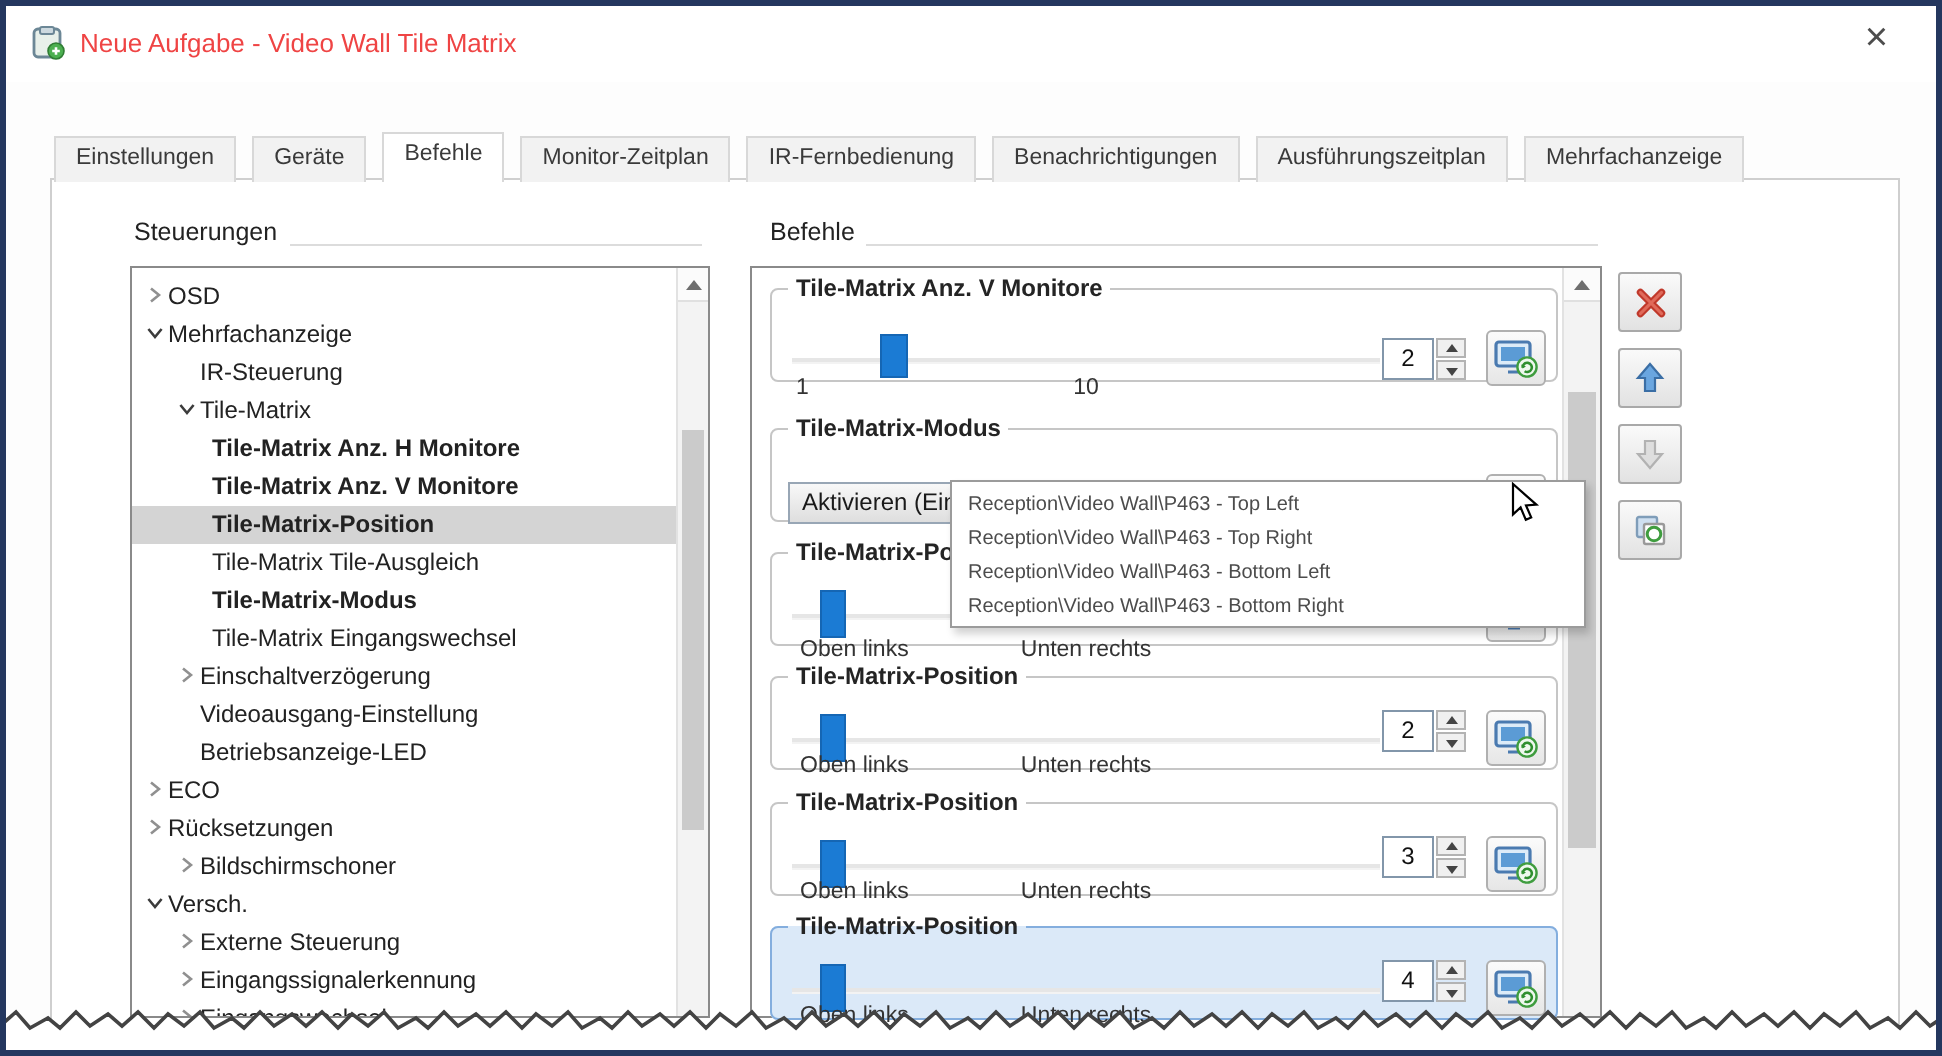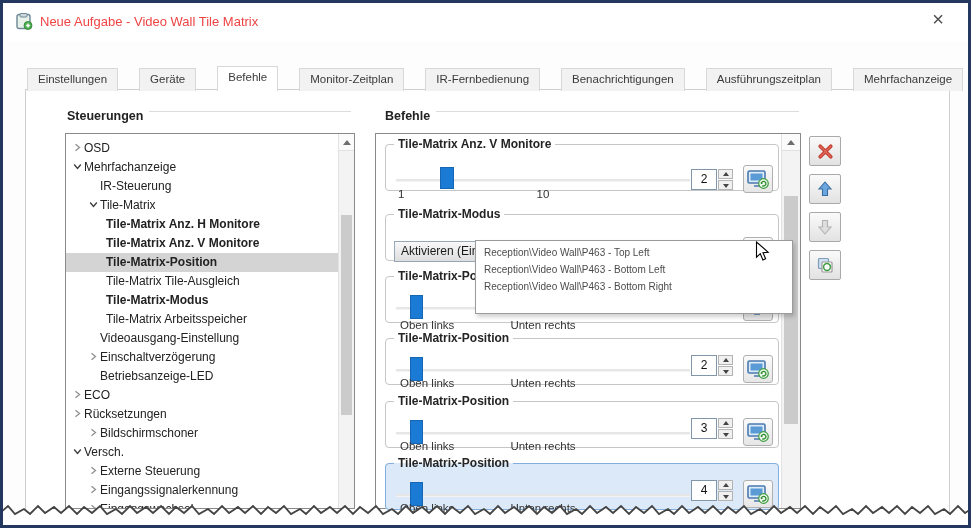--- a/index.html
+++ b/index.html
@@ -5,30 +5,30 @@
   html,body{margin:0;padding:0;background:#ffffff;}
   .window{position:relative;width:971px;height:528px;box-sizing:border-box;
           border:3px solid #24375f;background:#fdfdfd;overflow:hidden;
           font-family:"Liberation Sans",sans-serif;}
   
   .titlebar{position:absolute;left:0;top:0;right:0;height:38px;background:#ffffff;}
   .app-icon{position:absolute;left:13px;top:10px;}
   .wtitle{position:absolute;left:37px;top:11px;font-size:13px;color:#ef4444;}
   .closebtn{position:absolute;right:24px;top:6px;font-size:20px;color:#4d4d4d;line-height:20px;cursor:default;}
   
-  .tabbar{position:absolute;left:24px;top:63px;display:flex;gap:21px;z-index:3;}
+  .tabbar{position:absolute;left:24px;top:63px;display:flex;gap:8px;z-index:3;}
   .tab{box-sizing:border-box;height:23px;margin-top:2px;padding:4px 10px 0 10px;font-size:11.5px;color:#3a3a3a;
        background:#f2f2f2;border:1px solid #d8d8d8;border-bottom:none;white-space:nowrap;}
   .tab.active{height:25px;margin-top:0;background:#ffffff;z-index:4;position:relative;}
   
   .content{position:absolute;left:22px;top:86px;width:925px;height:441px;background:#ffffff;
            border:1px solid #cfcfcf;z-index:2;box-sizing:border-box;}
   
-  .phead{position:absolute;z-index:4;display:flex;align-items:flex-start;gap:6px;
-         font-size:12.5px;font-weight:bold;color:#222222;}
+  .phead{position:absolute;z-index:4;display:flex;align-items:flex-end;gap:6px;
+         font-size:12.5px;font-weight:normal;color:#222222;}
   .phead .hline{flex:1;height:1px;background:#dcdcdc;margin-top:2px;}
   .phead.lft{left:64px;top:106px;width:284px;}
   .phead.rgt{left:382px;top:106px;width:414px;}
   
   .tree{position:absolute;left:62px;top:130px;width:290px;height:376px;box-sizing:border-box;
         border:1px solid #8a8a8a;background:#ffffff;z-index:4;overflow:hidden;padding-top:5px;}
   .trow{position:relative;height:19px;line-height:19px;font-size:12px;color:#222;white-space:nowrap;}
   .trow.sel{background:#d4d4d4;}
   .trow.b .tlabel{font-weight:bold;}
   .trow .chev{display:inline-block;width:14px;text-align:center;vertical-align:middle;}
@@ -145,25 +145,25 @@
           </svg></span><span class="tlabel">Mehrfachanzeige</span></div>
     <div class="trow lv1 noarrow"><span class="tlabel">IR-Steuerung</span></div>
     <div class="trow lv1"><span class="chev"><svg width="9" height="9" viewBox="0 0 9 9">
             <path d="M1.2 2.5 L4.5 6.5 L7.8 2.5" fill="none" stroke="#3c3c3c" stroke-width="1.3"></path>
           </svg></span><span class="tlabel">Tile-Matrix</span></div>
     <div class="trow lv2 b"><span class="tlabel">Tile-Matrix Anz. H Monitore</span></div>
     <div class="trow lv2 b"><span class="tlabel">Tile-Matrix Anz. V Monitore</span></div>
     <div class="trow lv2 b sel"><span class="tlabel">Tile-Matrix-Position</span></div>
     <div class="trow lv2"><span class="tlabel">Tile-Matrix Tile-Ausgleich</span></div>
     <div class="trow lv2 b"><span class="tlabel">Tile-Matrix-Modus</span></div>
-    <div class="trow lv2"><span class="tlabel">Tile-Matrix Arbeitsspeicher</span></div>
+    <div class="trow lv2"><span class="tlabel">Tile-Matrix Eingangswechsel</span></div>
+    <div class="trow lv1"><span class="chev"><svg width="9" height="9" viewBox="0 0 9 9">
+            <path d="M2.5 1.2 L6.5 4.5 L2.5 7.8" fill="none" stroke="#909090" stroke-width="1.3"></path>
+          </svg></span><span class="tlabel">Einschaltverzögerung</span></div>
     <div class="trow lv1 noarrow"><span class="tlabel">Videoausgang-Einstellung</span></div>
-    <div class="trow lv1"><span class="chev"><svg width="9" height="9" viewBox="0 0 9 9">
-            <path d="M2.5 1.2 L6.5 4.5 L2.5 7.8" fill="none" stroke="#909090" stroke-width="1.3"></path>
-          </svg></span><span class="tlabel">Einschaltverzögerung</span></div>
     <div class="trow lv1 noarrow"><span class="tlabel">Betriebsanzeige-LED</span></div>
     <div class="trow lv0"><span class="chev"><svg width="9" height="9" viewBox="0 0 9 9">
             <path d="M2.5 1.2 L6.5 4.5 L2.5 7.8" fill="none" stroke="#909090" stroke-width="1.3"></path>
           </svg></span><span class="tlabel">ECO</span></div>
     <div class="trow lv0"><span class="chev"><svg width="9" height="9" viewBox="0 0 9 9">
             <path d="M2.5 1.2 L6.5 4.5 L2.5 7.8" fill="none" stroke="#909090" stroke-width="1.3"></path>
           </svg></span><span class="tlabel">Rücksetzungen</span></div>
     <div class="trow lv1"><span class="chev"><svg width="9" height="9" viewBox="0 0 9 9">
             <path d="M2.5 1.2 L6.5 4.5 L2.5 7.8" fill="none" stroke="#909090" stroke-width="1.3"></path>
           </svg></span><span class="tlabel">Bildschirmschoner</span></div>
@@ -358,20 +358,21 @@
     <svg width="17" height="17" viewBox="0 0 17 17">
       <rect x="1.5" y="1.5" width="10" height="10" rx="1" fill="#cfe0f1" stroke="#7f9db9" stroke-width="1.2"></rect>
       <rect x="5" y="5" width="10" height="10" rx="1" fill="#ffffff" stroke="#9a9a9a" stroke-width="1.2"></rect>
       <circle cx="10" cy="10" r="3.4" fill="none" stroke="#3f9d3f" stroke-width="1.5"></circle>
       <path d="M12.4 7.6 l1.4 0.4 -0.5 1.5z" fill="#3f9d3f"></path>
     </svg>
   </button>
 
   <div class="popup">
     <div class="prow">Reception\Video Wall\P463 - Top Left</div>
+    <div class="prow">Reception\Video Wall\P463 - Top Right</div>
     <div class="prow">Reception\Video Wall\P463 - Bottom Left</div>
     <div class="prow">Reception\Video Wall\P463 - Bottom Right</div>
   </div>
 
   <div class="cursor">
     <svg width="15" height="21" viewBox="0 0 15 21">
       <path d="M1.5 1 L1.5 16.2 L5.3 12.7 L7.9 18.9 L10.6 17.7 L8 11.7 L13.2 11.3 Z" fill="#ffffff" stroke="#000000" stroke-width="1.1"></path>
     </svg>
   </div>
 

